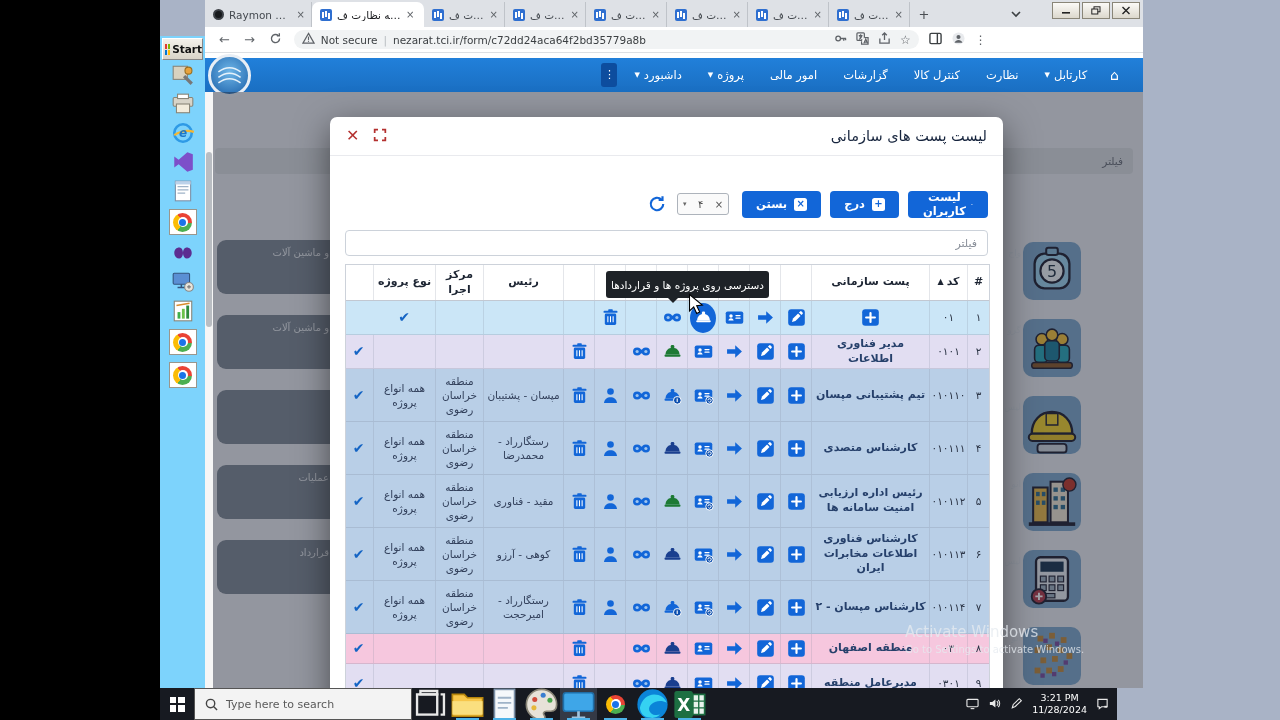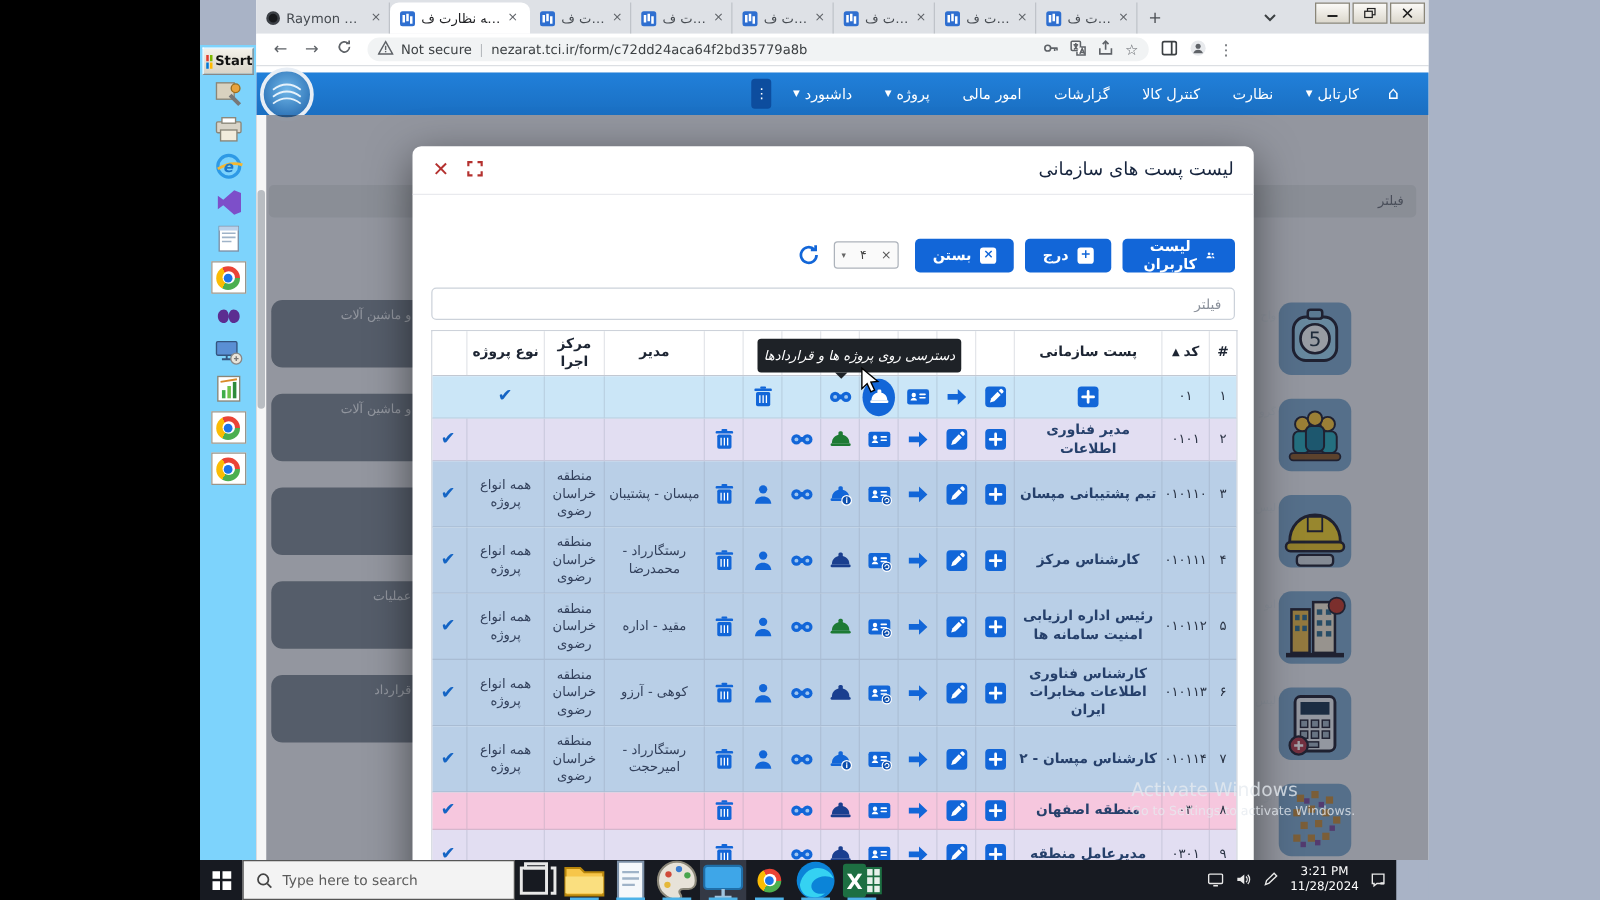--- a/index.html
+++ b/index.html
@@ -89,21 +89,21 @@
   #modal-close { position:absolute; left:16px; top:9px; font-size:16px; font-weight:bold; color:#b4312f; }
   #modal-expand { position:absolute; left:42px; top:10px; width:16px; height:16px; }
   #modal-divider { position:absolute; left:0; top:38px; width:673px; height:1px; background:#e9eaee; }
 
   #modal-toolbar { position:absolute; left:15px; top:73px; width:643px; height:28px; direction:rtl; display:flex; align-items:center; }
   .mbtn { height:27px; background:#1266d8; color:#fff; border:none; border-radius:4px; font-size:11.5px; font-weight:bold;
       display:flex; align-items:center; gap:7px; padding:0 14px; margin-left:9px; font-family:inherit; }
   .mbtn .bic { width:13px; height:13px; background:#fff; border-radius:2.5px; color:#1266d8; font-size:10px; font-weight:bold;
       display:flex; align-items:center; justify-content:center; line-height:1; }
   .mbtn svg { width:15px; height:15px; }
-  #mbtn-users { width:90px; justify-content:center; gap:5px; padding:0 15px; }
+  #mbtn-users { width:80px; justify-content:center; gap:5px; padding:0 15px; }
   #page-size-box { direction:ltr; margin-right:4px; margin-left:10px; width:52px; height:22px; border:1px solid #adb3bb; border-radius:3px;
       background:#fafafa; display:flex; align-items:center; justify-content:space-between; padding:0 5px; font-size:10px; color:#444; }
   #refresh-btn { width:20px; height:20px; }
 
   #modal-filter { position:absolute; left:15px; top:113px; width:643px; height:26px; border:1px solid #ccd2da; border-radius:4px;
       direction:rtl; font-size:11px; color:#333; padding:0 10px; font-family:inherit; background:#fff; }
   #modal-filter::placeholder { color:#8a909a; }
 
   
   #otable { position:absolute; left:15px; top:147px; width:645px; direction:rtl; border:1px solid #cdd2da; border-bottom:none; }
@@ -119,21 +119,21 @@
   .c-post { font-weight:bold; color:#26406b; font-size:11px; }
   .c-code, .c-num { color:#2b3445; font-size:10.5px; }
   .c-check { color:#1464c4; font-size:14px; font-weight:bold; }
   .tc svg { width:21px; height:21px; flex:none; }
   .sort-caret { font-size:8px; margin-right:3px; color:#1d2533; }
   .hover-circle { width:30px; height:30px; border-radius:50%; background:#1266d8; display:flex; align-items:center; justify-content:center; }
   .hover-circle svg { width:19px; height:19px; }
 
   
   #tooltip { position:absolute; left:606px; top:271px; width:163px; height:27px; background:#1e2227; color:#fff; border-radius:3px;
-      font-size:10.5px; direction:rtl; display:flex; align-items:center; justify-content:center; z-index:80;font-style:italic; }
+      font-size:10.5px; direction:rtl; display:flex; align-items:center; justify-content:center; z-index:80; }
   #tooltip::after { content:""; position:absolute; left:62px; bottom:-5px; border:5px solid transparent; border-top-color:#1e2227; border-bottom:none; }
   #cursor { position:absolute; left:688px; top:293px; z-index:95; }
   #watermark { position:absolute; left:905px; top:623px; width:200px; color:rgba(230,234,240,.78); z-index:70; }
   #wm1 { font-size:15px; }
   #wm2 { font-size:10px; margin-top:3px; }
 
   
   #taskbar { position:absolute; left:160px; top:688px; width:957px; height:32px; background:#171a21; z-index:90;
       display:flex; align-items:center;justify-content:flex-end; }
   #tb-start { width:34px; height:32px; display:flex; align-items:center; justify-content:center; }
@@ -565,21 +565,21 @@
           </div>
           <div class="tc">پست سازمانی</div>
           <div class="tc"></div>
           <div class="tc"></div>
           <div class="tc"></div>
           <div class="tc"></div>
           <div class="tc"></div>
           <div class="tc"></div>
           <div class="tc"></div>
           <div class="tc"></div>
-          <div class="tc">مدیر</div>
+          <div class="tc">رئیس</div>
           <div class="tc">مرکز اجرا</div>
           <div class="tc">نوع پروژه</div>
           <div class="tc"></div>
         </div>
       <div id="tbody">
           <div class="trow bg-blue" style="height: 34px;">
             <div class="tc c-num">۱</div>
             <div class="tc c-code">۰۱</div>
             <div class="tc">
               <svg viewBox="0 0 24 24">
@@ -767,21 +767,21 @@
               </svg>
             </div>
             <div class="tc">مپسان - پشتیبان</div>
             <div class="tc">منطقه خراسان رضوی</div>
             <div class="tc">همه انواع پروژه</div>
             <div class="tc c-check">✔</div>
           </div>
           <div class="trow bg-steel" style="height: 53px;">
             <div class="tc c-num">۴</div>
             <div class="tc c-code">۰۱۰۱۱۱</div>
-            <div class="tc c-post">کارشناس مرکز</div>
+            <div class="tc c-post">کارشناس متصدی</div>
             <div class="tc">
               <svg viewBox="0 0 24 24">
                 <rect x="2.5" y="2.5" width="19" height="19" rx="3.5" fill="#1266d8"></rect>
                 <path d="M12 7v10M7 12h10" stroke="#fff" stroke-width="2.5" stroke-linecap="round"></path>
               </svg>
             </div>
             <div class="tc">
               <svg viewBox="0 0 24 24">
                 <rect x="2.5" y="2.5" width="19" height="19" rx="3.5" fill="#1266d8"></rect>
                 <path d="M6.8 17.2l1.2-4 5.8-5.8 2.8 2.8-5.8 5.8-4 1.2z" fill="#fff"></path>
@@ -895,21 +895,21 @@
               </svg>
             </div>
             <div class="tc">
               <svg viewBox="0 0 24 24">
                 <rect x="5.5" y="7.5" width="13" height="13" rx="1.6" fill="#1266d8"></rect>
                 <rect x="4" y="4.4" width="16" height="2.3" rx="1.1" fill="#1266d8"></rect>
                 <rect x="9.3" y="2.6" width="5.4" height="2" rx="1" fill="#1266d8"></rect>
                 <path d="M9 10.5v7M12 10.5v7M15 10.5v7" stroke="#fff" stroke-width="1.2"></path>
               </svg>
             </div>
-            <div class="tc">مقید - اداره</div>
+            <div class="tc">مقید - فناوری</div>
             <div class="tc">منطقه خراسان رضوی</div>
             <div class="tc">همه انواع پروژه</div>
             <div class="tc c-check">✔</div>
           </div>
           <div class="trow bg-steel" style="height: 53px;">
             <div class="tc c-num">۶</div>
             <div class="tc c-code">۰۱۰۱۱۳</div>
             <div class="tc c-post">کارشناس فناوری اطلاعات مخابرات ایران</div>
             <div class="tc">
               <svg viewBox="0 0 24 24">

